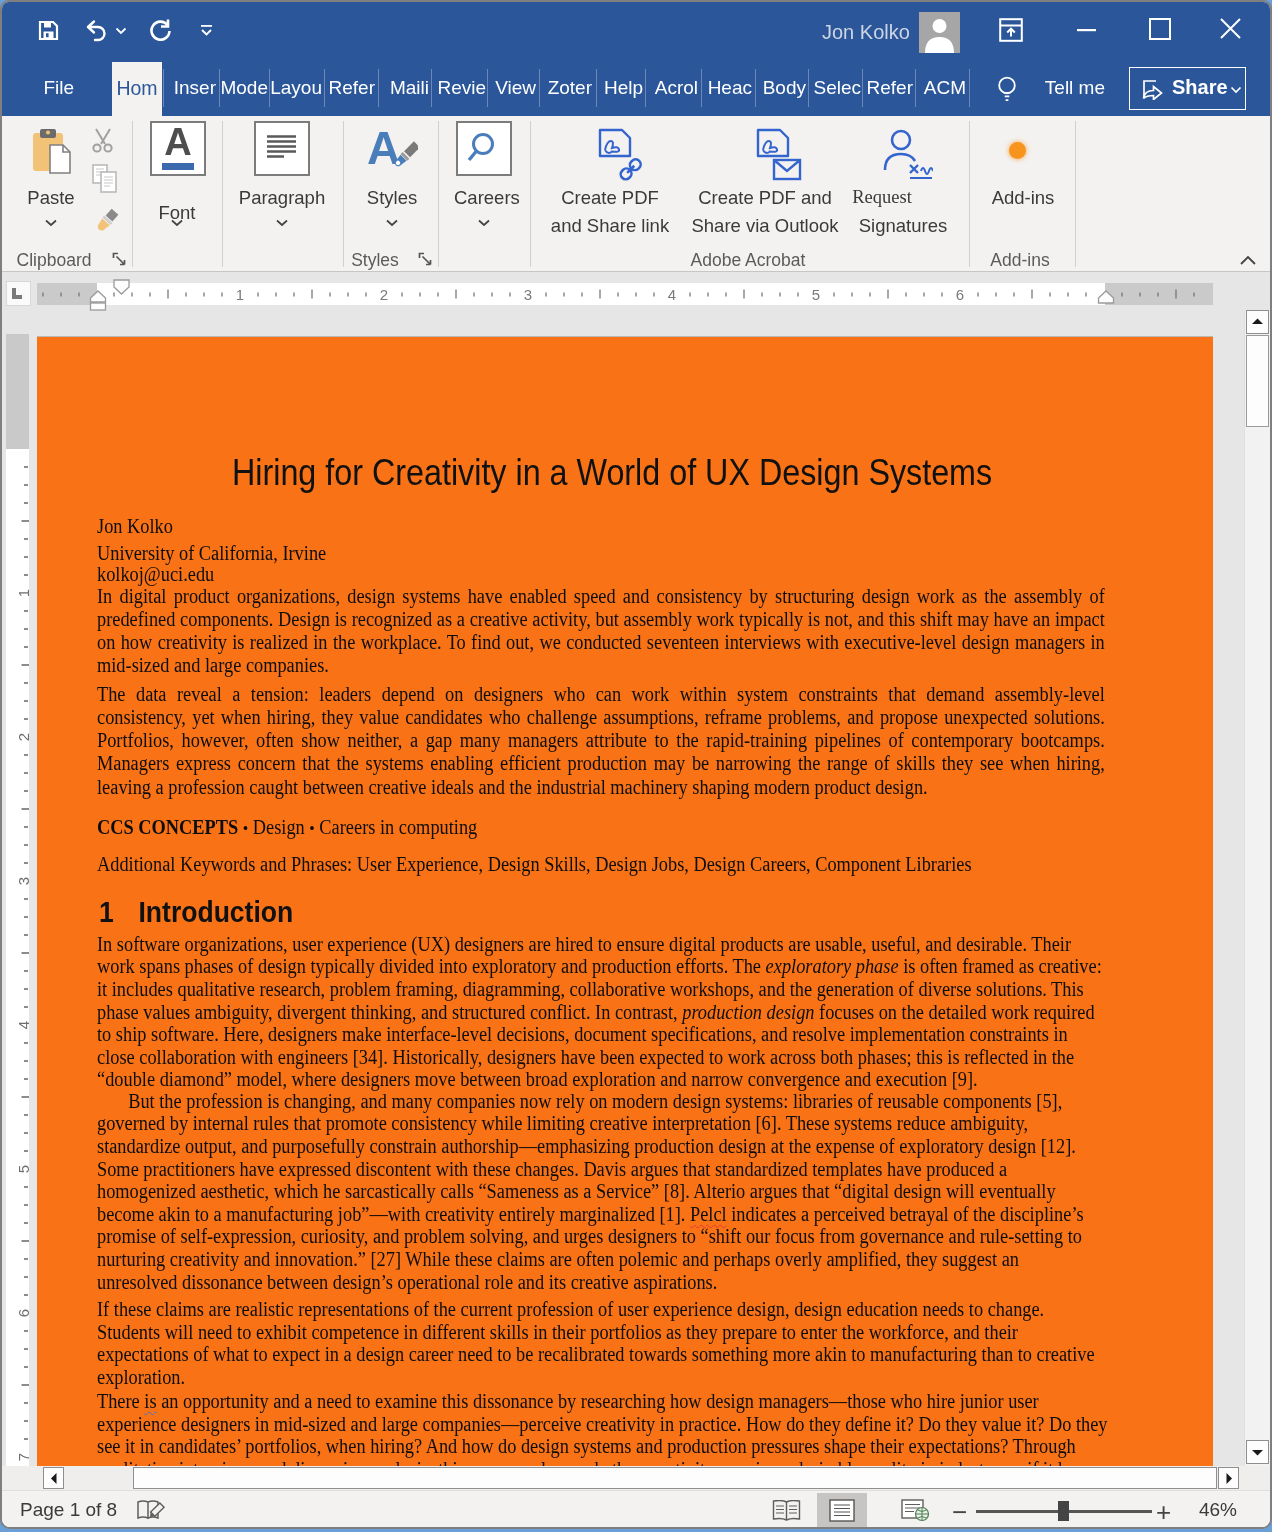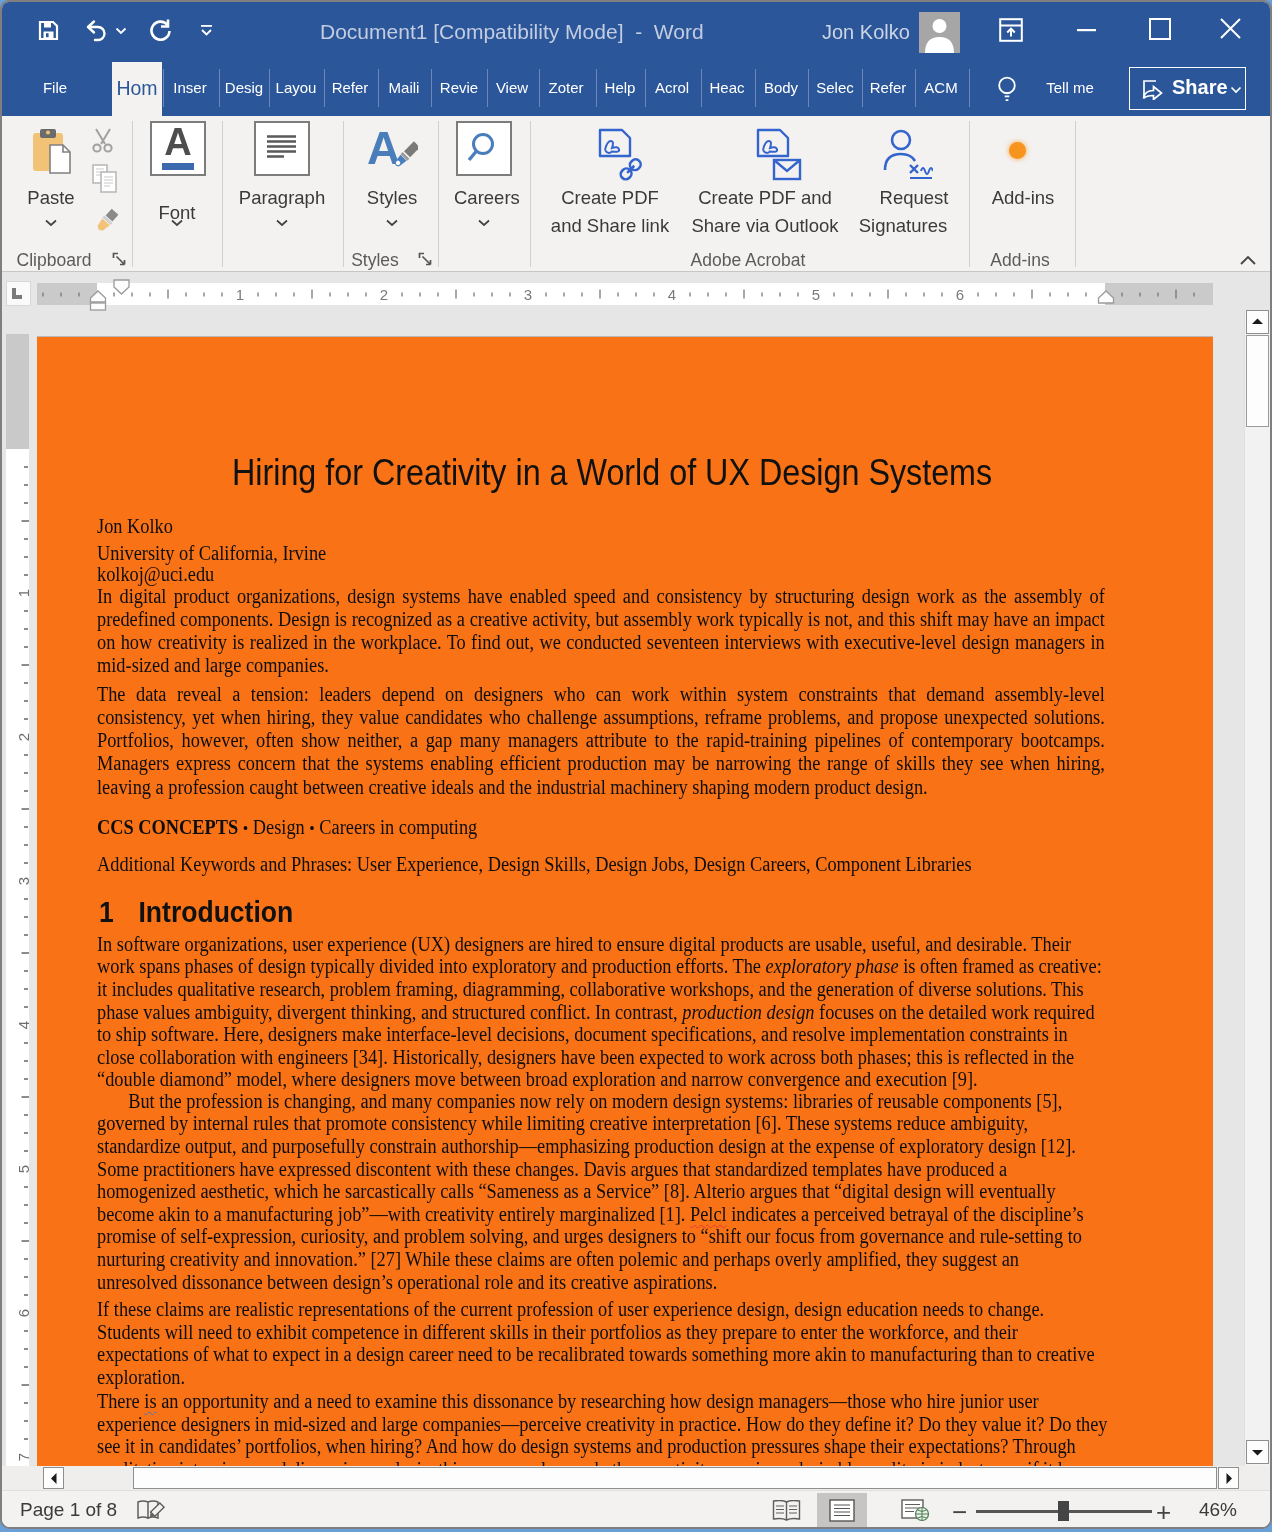--- a/index.html
+++ b/index.html
@@ -13,21 +13,21 @@
 }
 
 #winoff { position:absolute; left:-2px; top:-2px; width:1272px; height:1532px; }
 #titlebar { position:absolute; left:0; top:0; width:1272px; height:60px; background:#2b579a; }
 .qat-ic { position:absolute; top:18px; color:#fff; }
 #title-center { position:absolute; left:320px; top:20px; width:400px; color:#c3cce0; font-size:21px; white-space:nowrap; }
 #jonkolko { position:absolute; left:822px; top:21px; color:#cdd5e5; font-size:20px; }
 #avatar { position:absolute; left:919px; top:12px; width:41px; height:41px; background:#a6a6a6; }
 
 #tabrow { position:absolute; left:0; top:60px; width:1272px; height:56px; background:#2b579a; }
-.tab { position:absolute; top:0; height:56px; line-height:56px; color:#fff; font-size:15px; text-align:center; }
+.tab { position:absolute; top:0; height:56px; line-height:56px; color:#fff; font-size:19px; text-align:right; }
 .tabsep { position:absolute; top:9px; height:38px; width:1px; background:#6e87b5; }
 #activetab { position:absolute; left:112px; top:2px; width:50px; height:54px; background:#f3f2f1; color:#2b579a; font-size:19.5px; text-align:center; line-height:52px; }
 #sharebox { position:absolute; left:1129px; top:67px; width:117px; height:43px; border:1px solid #fff; color:#fff; font-size:20px; }
 
 #ribbon { position:absolute; left:0; top:116px; width:1272px; height:156px; background:#f3f2f1; border-bottom:1px solid #c8c6c4; }
 .rsep { position:absolute; top:5px; height:146px; width:1px; background:#d2d0ce; }
 .iconbox { position:absolute; width:56px; height:55px; background:#fff; border:2px solid #7c7c7c; }
 .rlabel { position:absolute; font-size:18.5px; color:#3b3a39; text-align:center; white-space:nowrap; }
 .chev { position:absolute; width:14px; height:8px; }
 .grplabel { position:absolute; top:134px; font-size:17.5px; color:#5c5b59; text-align:center; white-space:nowrap; }
@@ -75,21 +75,20 @@
       <path d="M1.5 1.5 L6 6 L10.5 1.5" fill="none" stroke="#fff" stroke-width="1.8"></path>
     </svg>
     <svg class="qat-ic" style="left:148px;top:18px;" width="24" height="24" viewBox="0 0 24 24">
       <path d="M19.5 7 a9 9 0 1 0 2 6" fill="none" stroke="#fff" stroke-width="2.6"></path>
       <path d="M20 1.5 V8.5 H13" fill="none" stroke="#fff" stroke-width="2.6"></path>
     </svg>
     <svg class="qat-ic" style="left:200px;top:25px;" width="13" height="12" viewBox="0 0 13 12">
       <rect x="1" y="0" width="11" height="1.8" fill="#fff"></rect>
       <path d="M2 5 L6.5 9.5 L11 5" fill="none" stroke="#fff" stroke-width="1.8"></path>
     </svg>
-    <div id="title-center">Document1 [Compatibility Mode]&nbsp; -&nbsp; Word</div>
     <div id="jonkolko">Jon Kolko</div>
     <div id="avatar">
       <svg width="41" height="41" viewBox="0 0 41 41">
         <circle cx="20.5" cy="14" r="7" fill="#fff"></circle>
         <path d="M6 41 q0 -16 14.5 -16 q14.5 0 14.5 16 z" fill="#fff"></path>
       </svg>
     </div>
     <svg class="qat-ic" style="left:999px;top:18px;" width="24" height="24" viewBox="0 0 24 24">
       <rect x="1.2" y="1.2" width="21.6" height="21.6" fill="none" stroke="#fff" stroke-width="2"></rect>
       <path d="M1.2 7.4 h21.6" stroke="#fff" stroke-width="2"></path>
@@ -102,21 +101,21 @@
           <rect x="1" y="1" width="20" height="20" fill="none" stroke="#fff" stroke-width="2"></rect>
         </svg>
     <svg class="qat-ic" style="left:1219px;top:17px;" width="23" height="23" viewBox="0 0 23 23">
           <path d="M2 2 L21 21 M21 2 L2 21" stroke="#fff" stroke-width="2"></path>
         </svg>
   </div>
   <div id="tabrow">
     <div class="tab" style="left:36px;width:38px;">File</div>
     <div id="activetab">Hom</div>
     <div class="tab" style="left:164px;width:52px;">Inser</div>
-    <div class="tab" style="left:220px;width:48px;">Desig</div>
+    <div class="tab" style="left:220px;width:48px;">Mode</div>
     <div class="tab" style="left:270px;width:52px;">Layou</div>
     <div class="tab" style="left:325px;width:50px;">Refer</div>
     <div class="tab" style="left:379px;width:50px;">Maili</div>
     <div class="tab" style="left:432px;width:54px;">Revie</div>
     <div class="tab" style="left:488px;width:48px;">View</div>
     <div class="tab" style="left:540px;width:52px;">Zoter</div>
     <div class="tab" style="left:597px;width:46px;">Help</div>
     <div class="tab" style="left:646px;width:52px;">Acrol</div>
     <div class="tab" style="left:702px;width:50px;">Heac</div>
     <div class="tab" style="left:756px;width:50px;">Body</div>
@@ -258,21 +257,21 @@
     <div class="rlabel" style="left:685px;top:71px;width:160px;">Create PDF and</div>
     <div class="rlabel" style="left:685px;top:99px;width:160px;">Share via Outlook</div>
 
     <svg style="position:absolute;left:877px;top:12px;" width="56" height="54" viewBox="0 0 56 54">
       <circle cx="24" cy="12" r="9" fill="none" stroke="#3464cd" stroke-width="2.6"></circle>
       <path d="M8 42 q0 -16 16 -16 q10 0 14 7" fill="none" stroke="#3464cd" stroke-width="2.6"></path>
       <path d="M33 37 l8 8 M41 37 l-8 8" stroke="#3464cd" stroke-width="2.4"></path>
       <path d="M44 43 q2 -6 4 0 q2 6 4 0 q2 -6 4 0" fill="none" stroke="#3464cd" stroke-width="2"></path>
       <path d="M33 50 h22" stroke="#3464cd" stroke-width="2"></path>
     </svg>
-    <div class="rlabel" style="left:864px;top:71px;width:100px;">Request</div>
+    <div class="rlabel" style="left:832px;top:71px;width:100px;font-family:Liberation Serif, serif;">Request</div>
     <div class="rlabel" style="left:853px;top:99px;width:100px;">Signatures</div>
     <div class="rsep" style="left:969px;"></div>
 
     <div style="position:absolute;left:1009px;top:26px;width:17px;height:17px;border-radius:50%;background:#f7941d;box-shadow:0 0 4px 1px rgba(247,148,29,.55);"></div>
     <div class="rlabel" style="left:973px;top:71px;width:100px;">Add-ins</div>
     <div class="rsep" style="left:1075px;"></div>
 
     <div class="grplabel" style="left:10px;width:88px;">Clipboard</div>
     <svg style="position:absolute;left:112px;top:136px;" width="15" height="15" viewBox="0 0 15 15">
       <path d="M1.5 6 V1.5 h4.5 M4.5 4.5 l8 8 M12.5 12.5 v-4.5 M12.5 12.5 h-4.5" fill="none" stroke="#555" stroke-width="1.7"></path>

